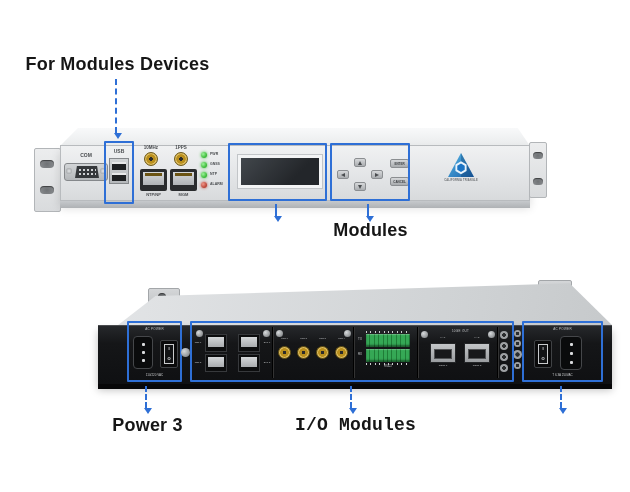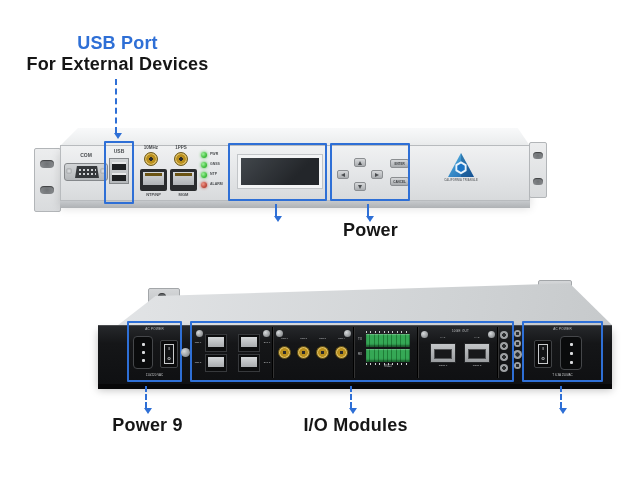--- a/index.html
+++ b/index.html
@@ -291,27 +291,26 @@
       </div>
   </div>
   <div class="iecp" style="left:560px;top:336px;width:22px;height:34px;">
     <span class="pin" style="top:6px;"></span>
     <span class="pin" style="top:15px;"></span>
     <span class="pin" style="top:24px;"></span>
   </div>
   <div class="rtiny" style="left:524px;top:374px;width:77px;font-size:3px;">T 6.3A 250VAC</div>
   <div class="bluebox" style="left:522px;top:321px;width:81px;height:61px;"></div>
 
-  <div class="co blue" style="left:40px;top:34px;width:155px;">USB Port</div>
-  <div class="co" style="left:5px;top:55px;width:225px;">For External Devices</div>
+  <div class="co" style="left:5px;top:55px;width:225px;">For Modules Devices</div>
   <div class="dash" style="left:115px;top:79px;height:54px;"></div>
 
   <div class="dash" style="left:275px;top:204px;height:12px;"></div>
   <div class="dash" style="left:367px;top:204px;height:12px;"></div>
-  <div class="co" style="left:328px;top:221px;width:85px;">Power</div>
+  <div class="co" style="left:328px;top:221px;width:85px;">Modules</div>
 
   <div class="dash" style="left:145px;top:386px;height:22px;"></div>
-  <div class="co" style="left:90px;top:416px;width:115px;">Power 9</div>
+  <div class="co" style="left:90px;top:416px;width:115px;">Power 3</div>
   <div class="dash" style="left:350px;top:386px;height:22px;"></div>
-  <div class="co" style="left:278px;top:416px;width:155px;">I/O Modules</div>
+  <div class="co" style="left:278px;top:416px;width:155px;font-family:Liberation Mono, monospace;">I/O Modules</div>
   <div class="dash" style="left:560px;top:386px;height:22px;"></div>
 
 </div>
 
 </body></html>

